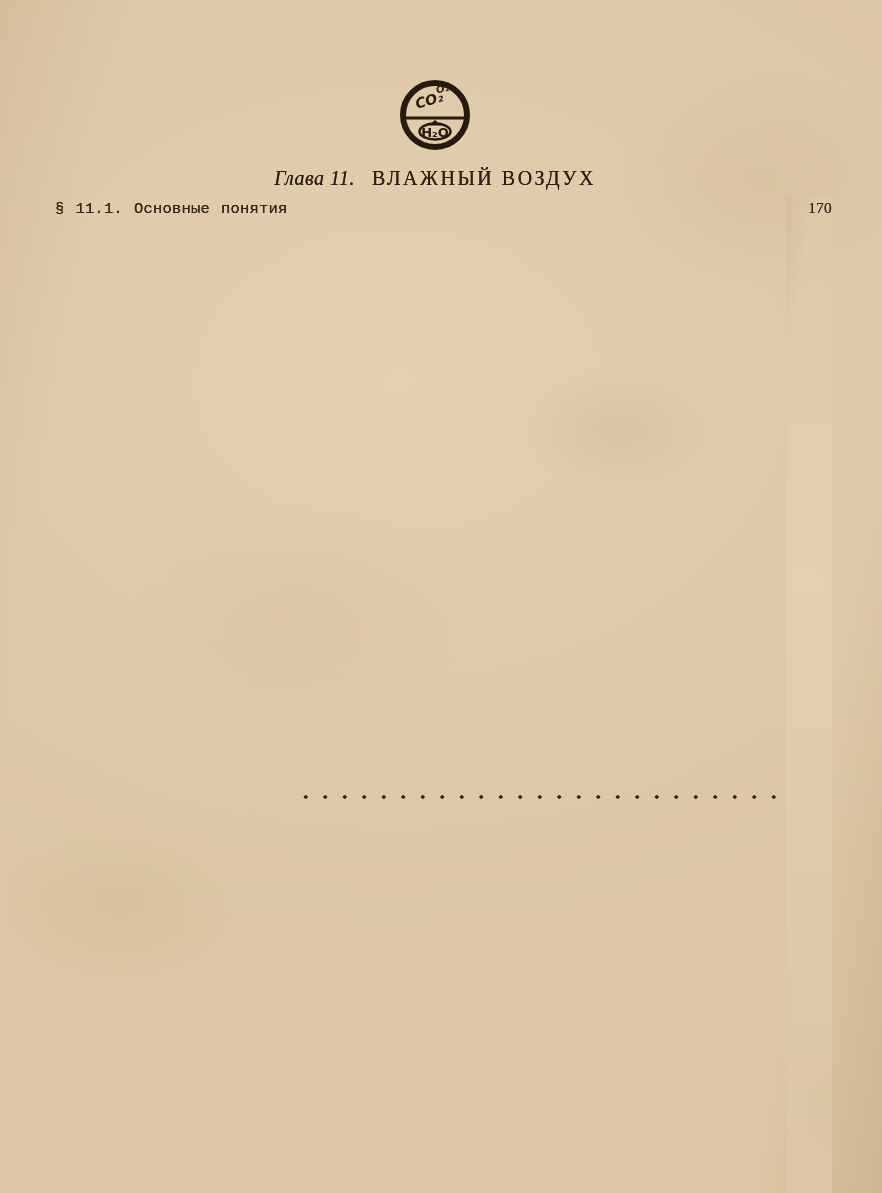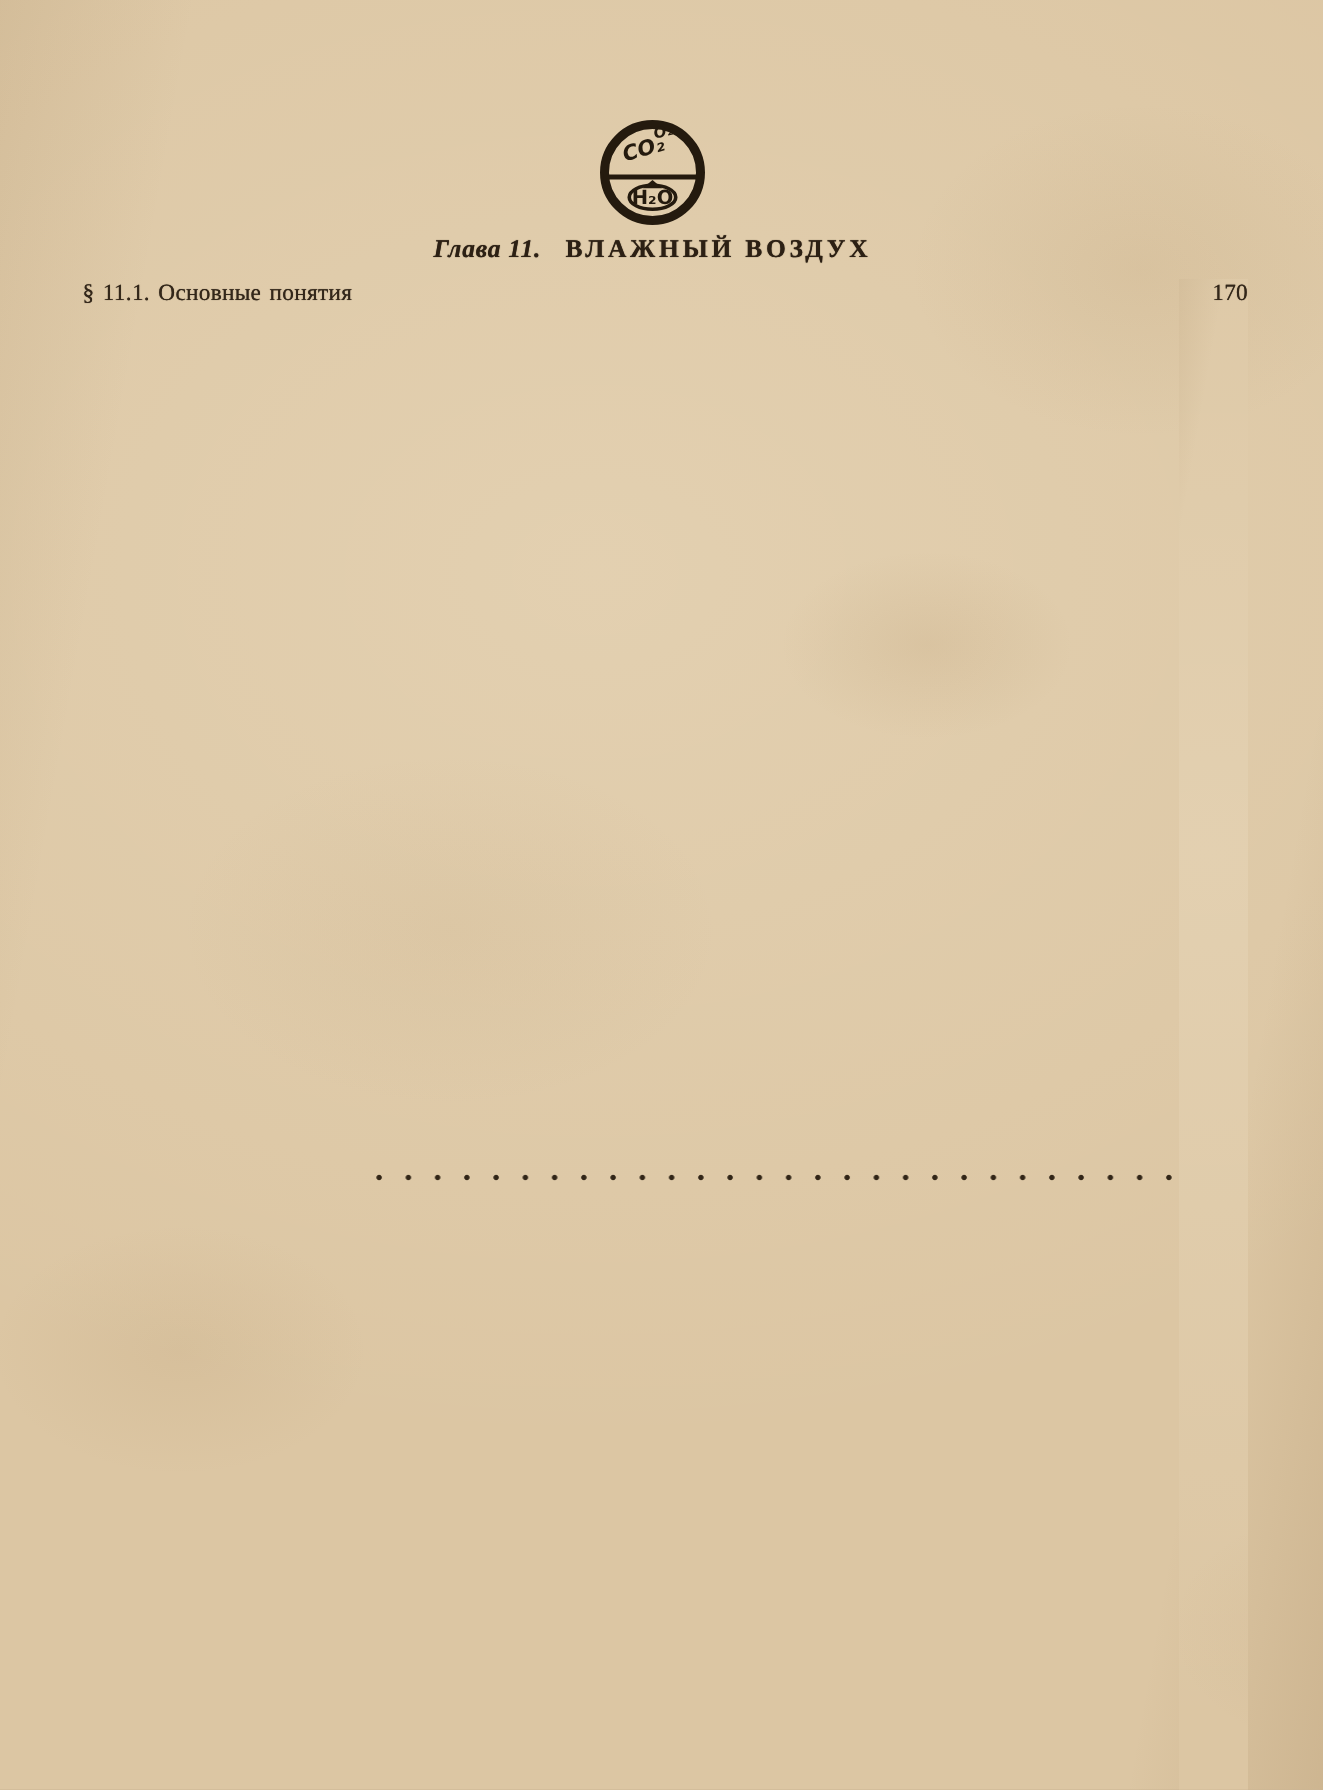--- a/index.html
+++ b/index.html
@@ -27,31 +27,31 @@
   .em-label{
     position:absolute;font-family:"DejaVu Sans",sans-serif;
     color:#241a0e;font-weight:bold;line-height:1;white-space:nowrap;
   }
   .lbl-o2{top:5px;left:37px;font-size:10px;font-style:italic;transform:rotate(-14deg);}
   .lbl-co2{top:14px;left:16px;font-size:14px;font-style:italic;transform:rotate(-16deg);}
   .lbl-h2o{top:47px;left:0;right:0;text-align:center;font-size:13px;}
 
   
   .heading{
-    margin:4px 0 0;text-align:center;font-size:17px;font-weight:700;
+    margin:16px 0 0;text-align:center;font-size:20px;font-weight:400;
     color:#2c2014;line-height:22px;text-shadow:0 0 0.6px #2c2014;
   }
   .chap-label{font-style:italic;letter-spacing:0.5px;margin-right:12px;}
   .chap-title{letter-spacing:2.5px;}
 
   
   .entries{margin-top:9px;font-size:15.5px;word-spacing:1.5px;letter-spacing:0.2px;
            text-shadow:0 0 0.5px #33271a;}
   .row{display:flex;align-items:baseline;padding-left:17px;line-height:19px;}
-  .row .txt{white-space:nowrap;}
+  .row .txt{white-space:nowrap;font-family:Liberation Mono, monospace;}
   .row .leader{
     flex:1 1 auto;min-width:6px;height:1em;align-self:center;margin:0 4px 0 8px;
     background:radial-gradient(circle, #312517 1.5px, transparent 2.1px) left 72% / 19.5px 6px repeat-x;
   }
   .row .page{width:46px;text-align:right;white-space:nowrap;}
 </style>
 </head>
 <body>
 
 <div class="page">

